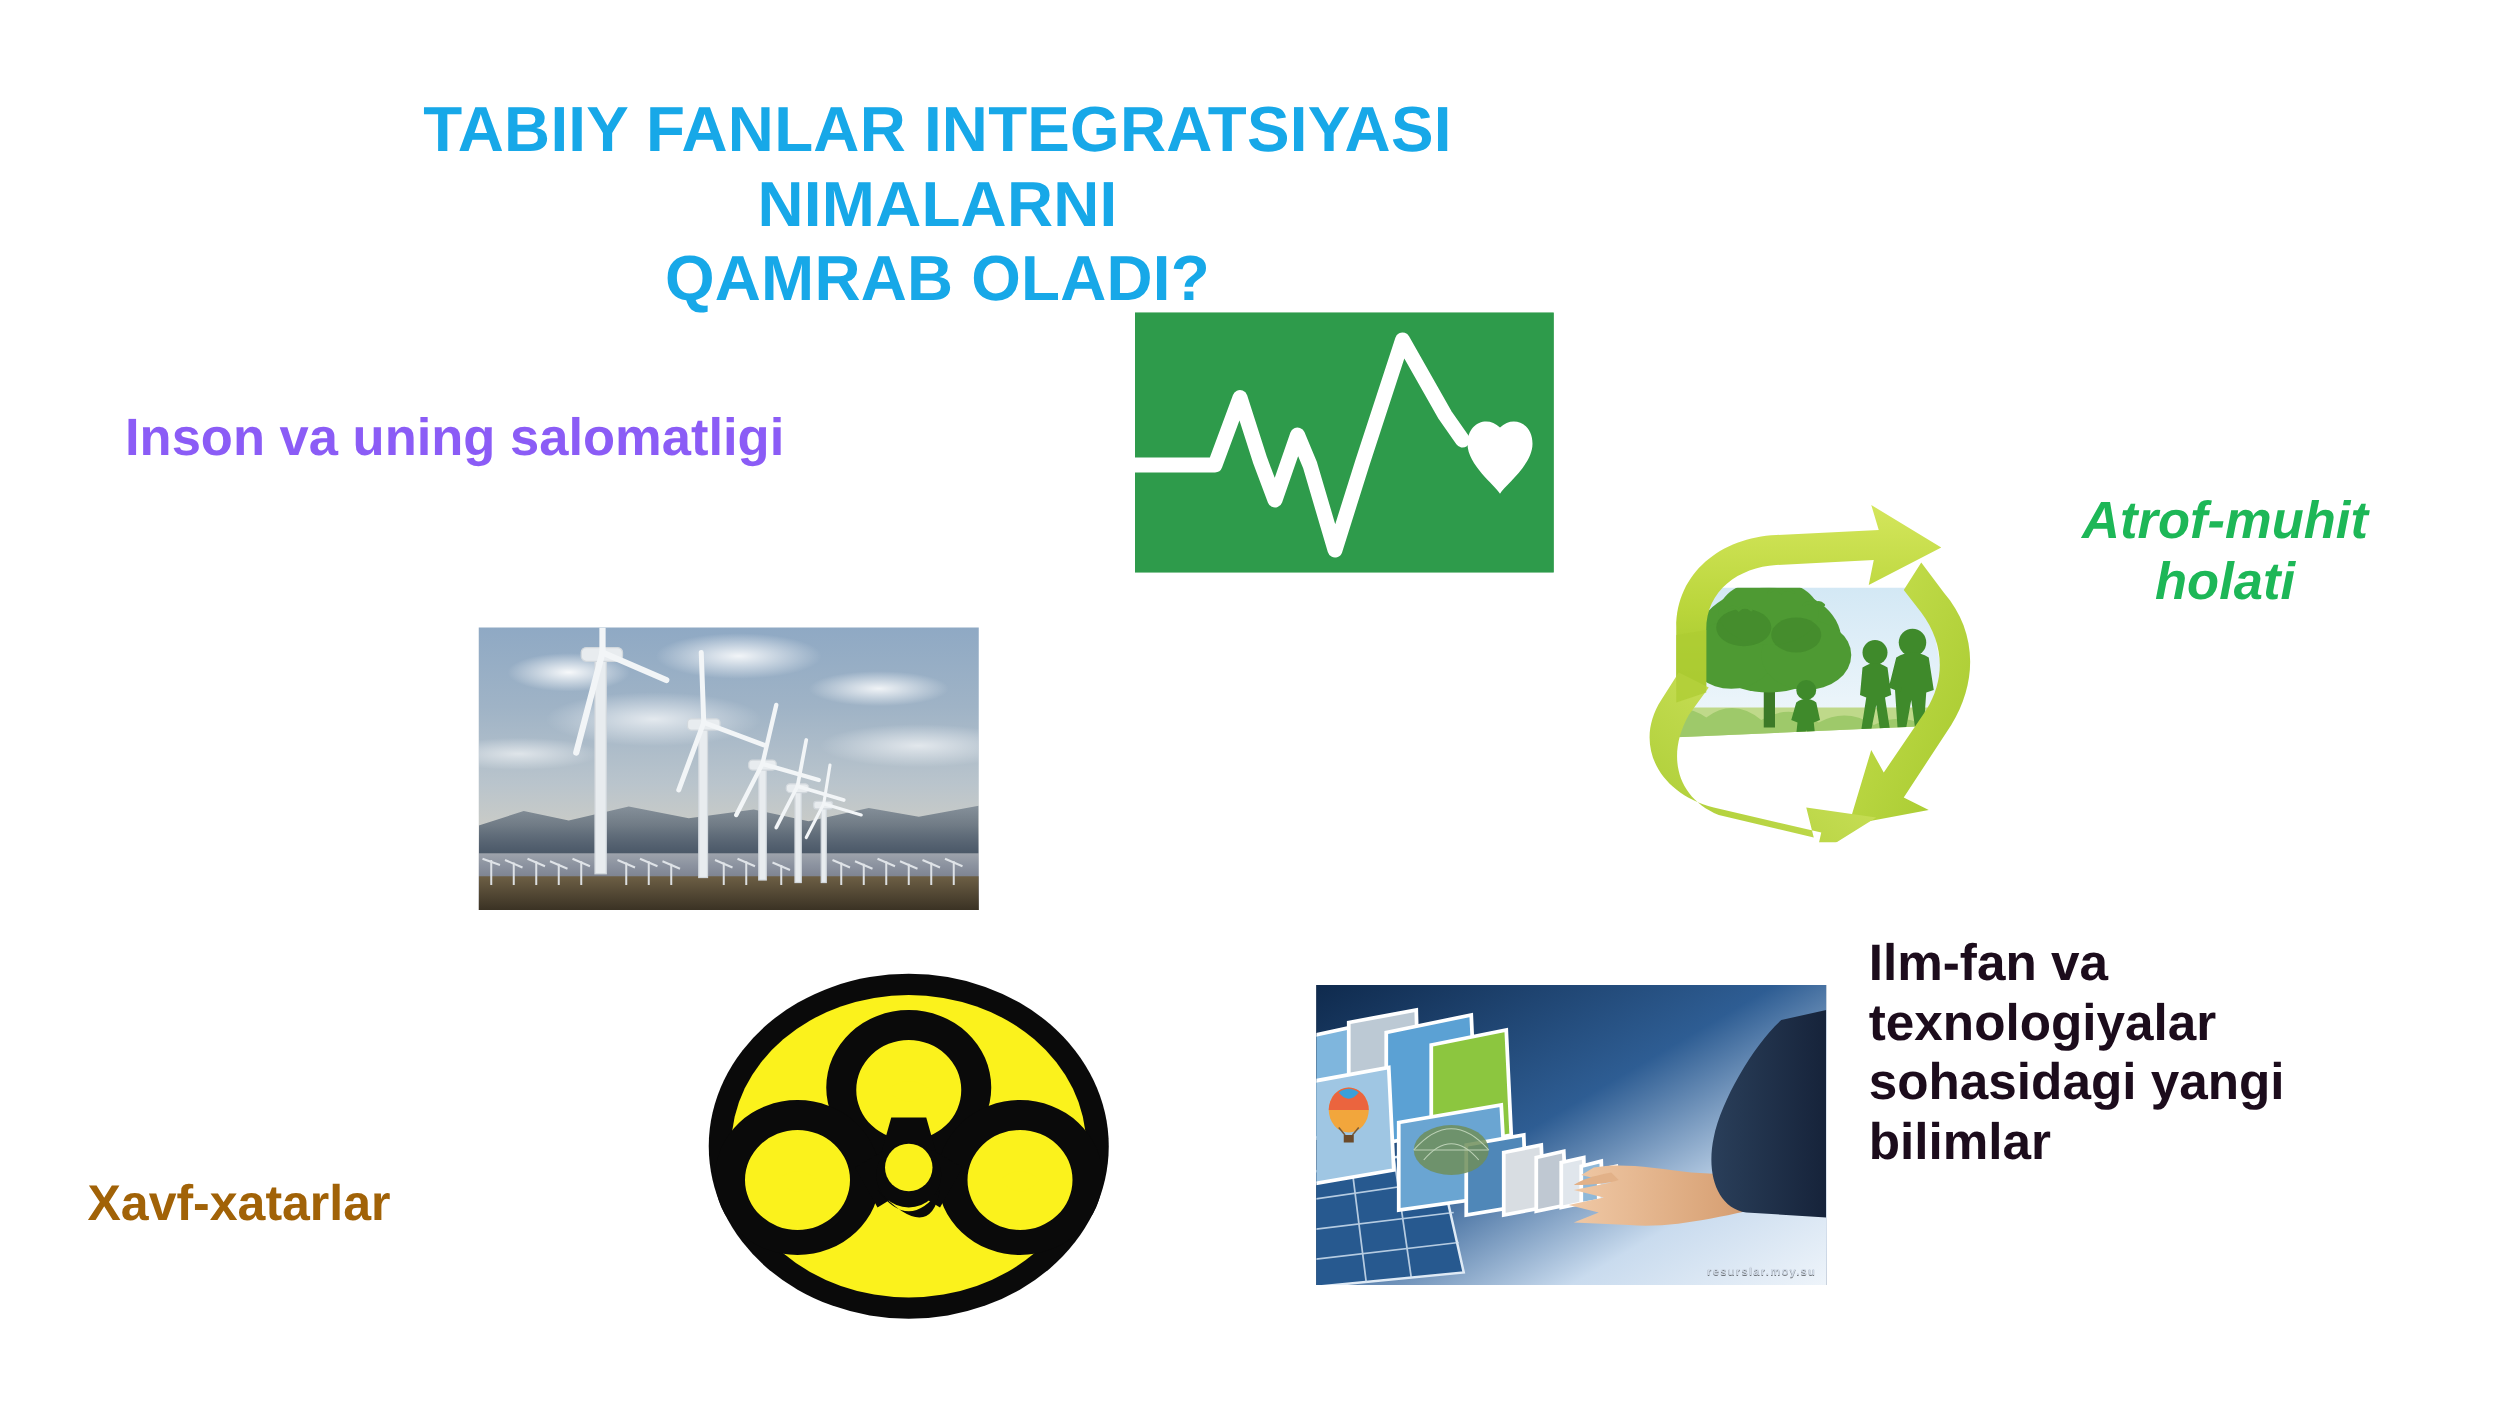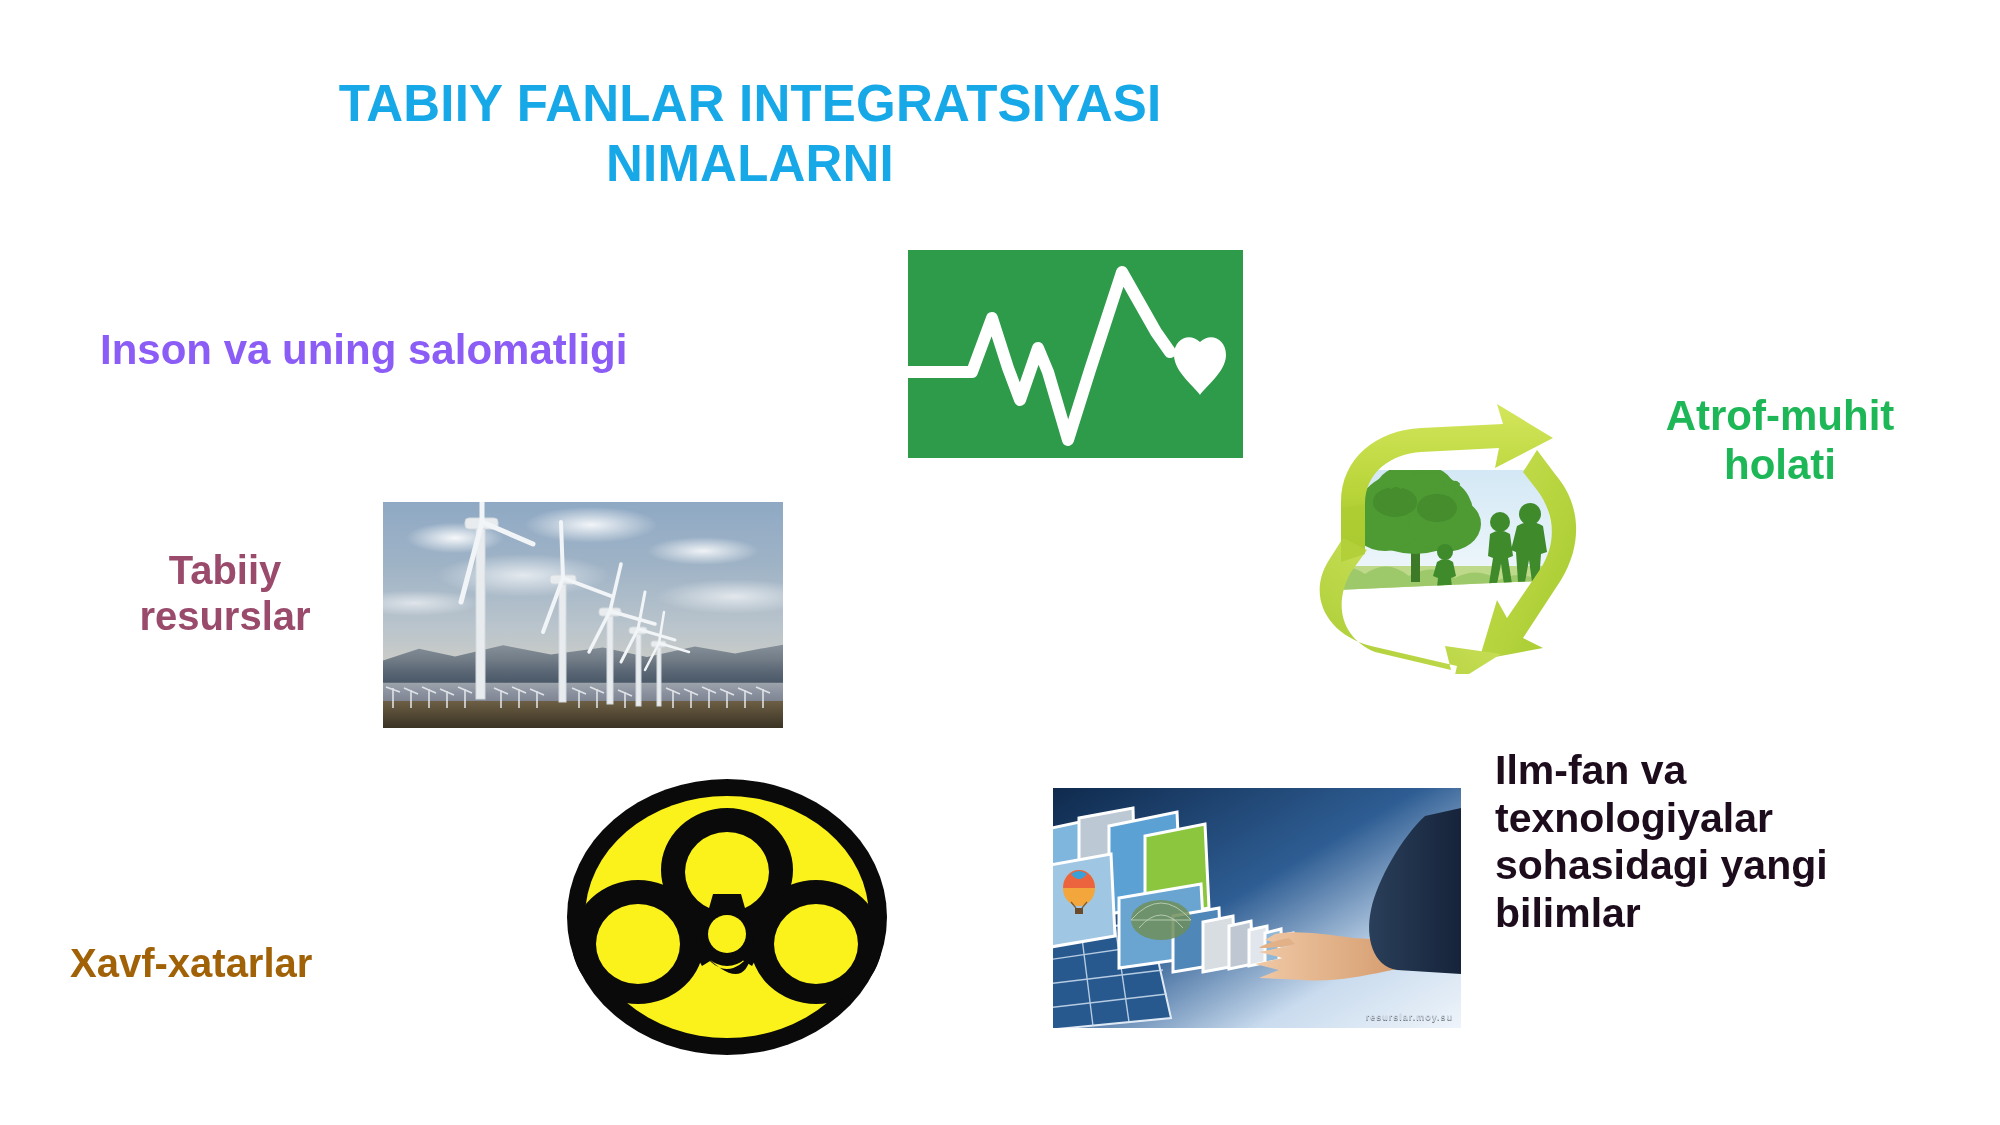--- a/index.html
+++ b/index.html
@@ -66,20 +66,21 @@
     font-size: 40px;
     color: #a16207;
   }
   #label-environment {
     left: 1610px;
     top: 360px;
     width: 340px;
     text-align: center;
     font-size: 42px;
     color: #1DB757;
+    font-style: italic;
   }
   #label-science {
     left: 1495px;
     top: 715px;
     width: 500px;
     font-size: 41px;
     color: #1C0C1C;
   }
 
   
@@ -169,38 +170,35 @@
     font-family: "Liberation Sans", sans-serif;
   }
 </style>
 </head>
 <body>
 
 <div id="slide">
 
   <div class="slide-title">
     <span class="t-line">TABIIY FANLAR INTEGRATSIYASI NIMALARNI</span>
+    <span class="t-line">QAMRAB OLADI?</span>
   </div>
 
   <div class="label" id="label-health">
     <span>Inson va uning salomatligi</span>
   </div>
 
   <div class="figure" id="fig-ekg">
     <svg viewBox="0 0 335 208" preserveAspectRatio="none">
       <rect x="0" y="0" width="335" height="208" fill="#2E9B4B"></rect>
       <path d="M -6 122 L 64 122 L 84 68 L 100 118 L 112 150 L 130 98 L 140 122 L 160 190 L 182 120 L 214 22 L 248 82 L 262 102" fill="none" stroke="#ffffff" stroke-width="12" stroke-linejoin="round" stroke-linecap="round"></path>
       <path d="M 266 105 C 266 88, 282 82, 292 92 C 302 82, 318 88, 318 105 C 318 122, 296 138, 292 145 C 288 138, 266 122, 266 105 Z" fill="#ffffff"></path>
     </svg>
   </div>
 
-  <div class="label" id="label-resources">
-    <span>Tabiiy</span><br>
-    <span>resurslar</span>
-  </div>
 
   <div class="figure" id="fig-wind">
     <div class="sky-clouds"></div>
     <div class="mountains"></div>
     <div class="ground"></div>
     <svg class="turbines" viewBox="0 0 400 226" preserveAspectRatio="none">
       <g fill="#e8ecef" stroke="#d2d8dd" stroke-width="1">
 
         <rect x="93" y="22" width="9" height="175"></rect>
         <rect x="82" y="16" width="33" height="11" rx="4"></rect>

